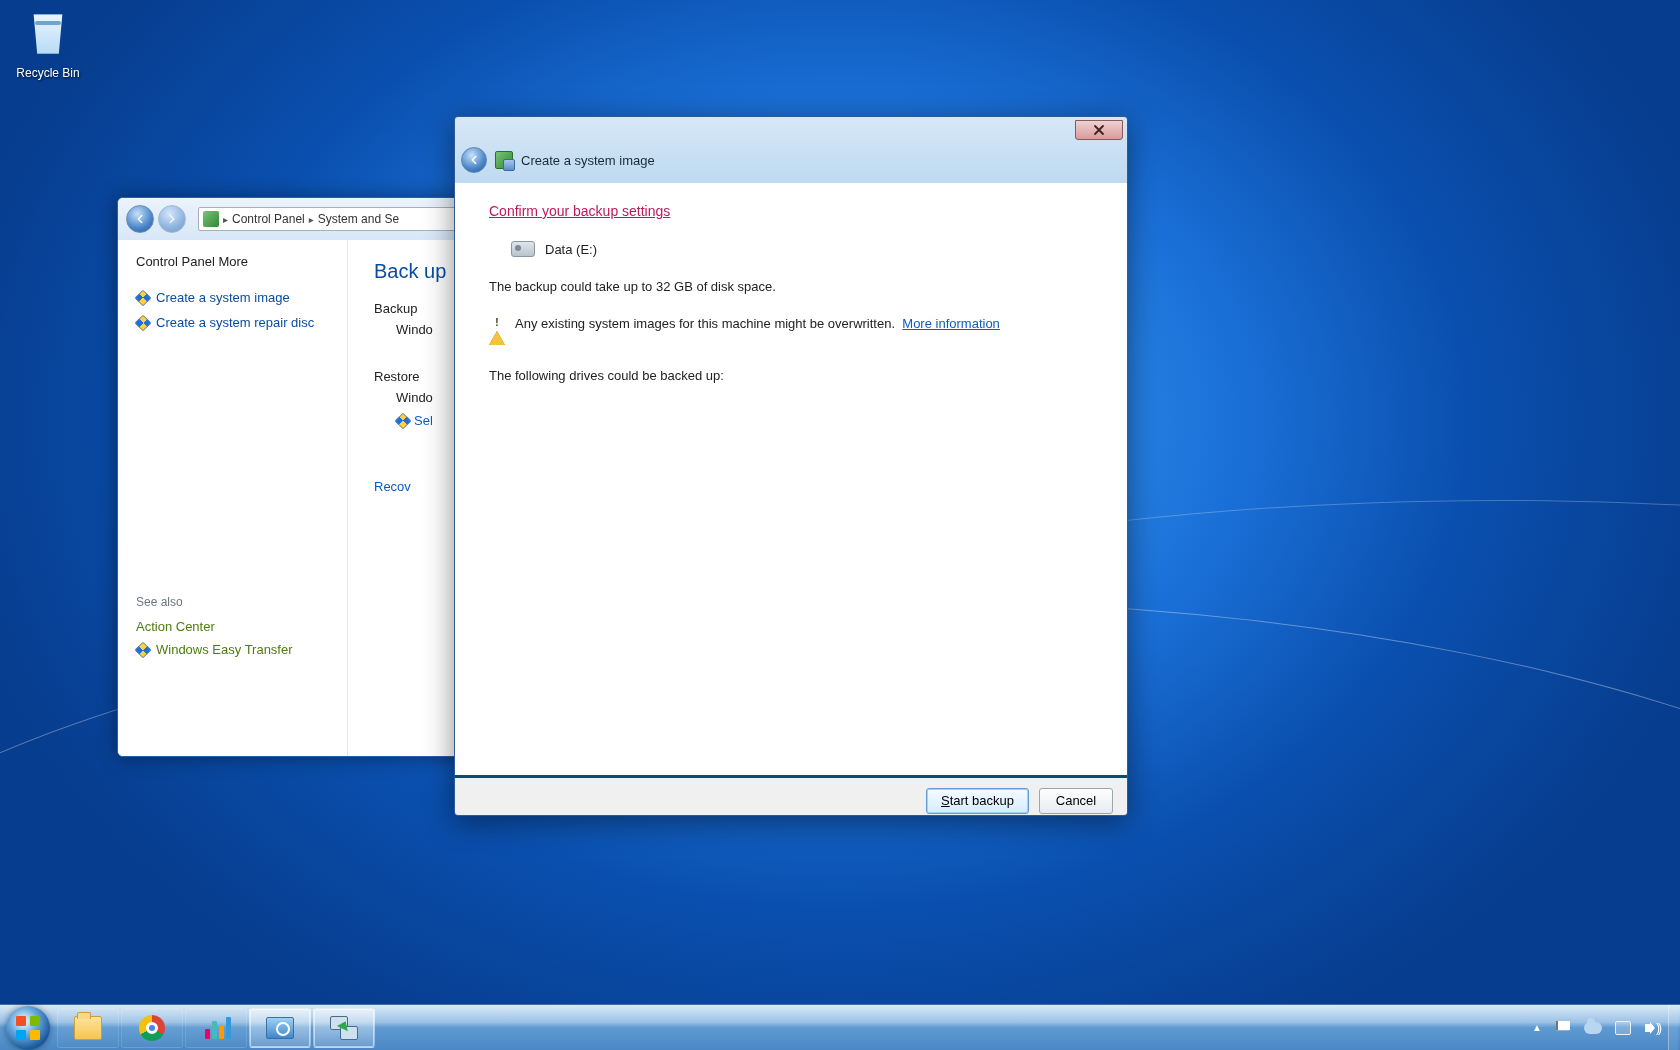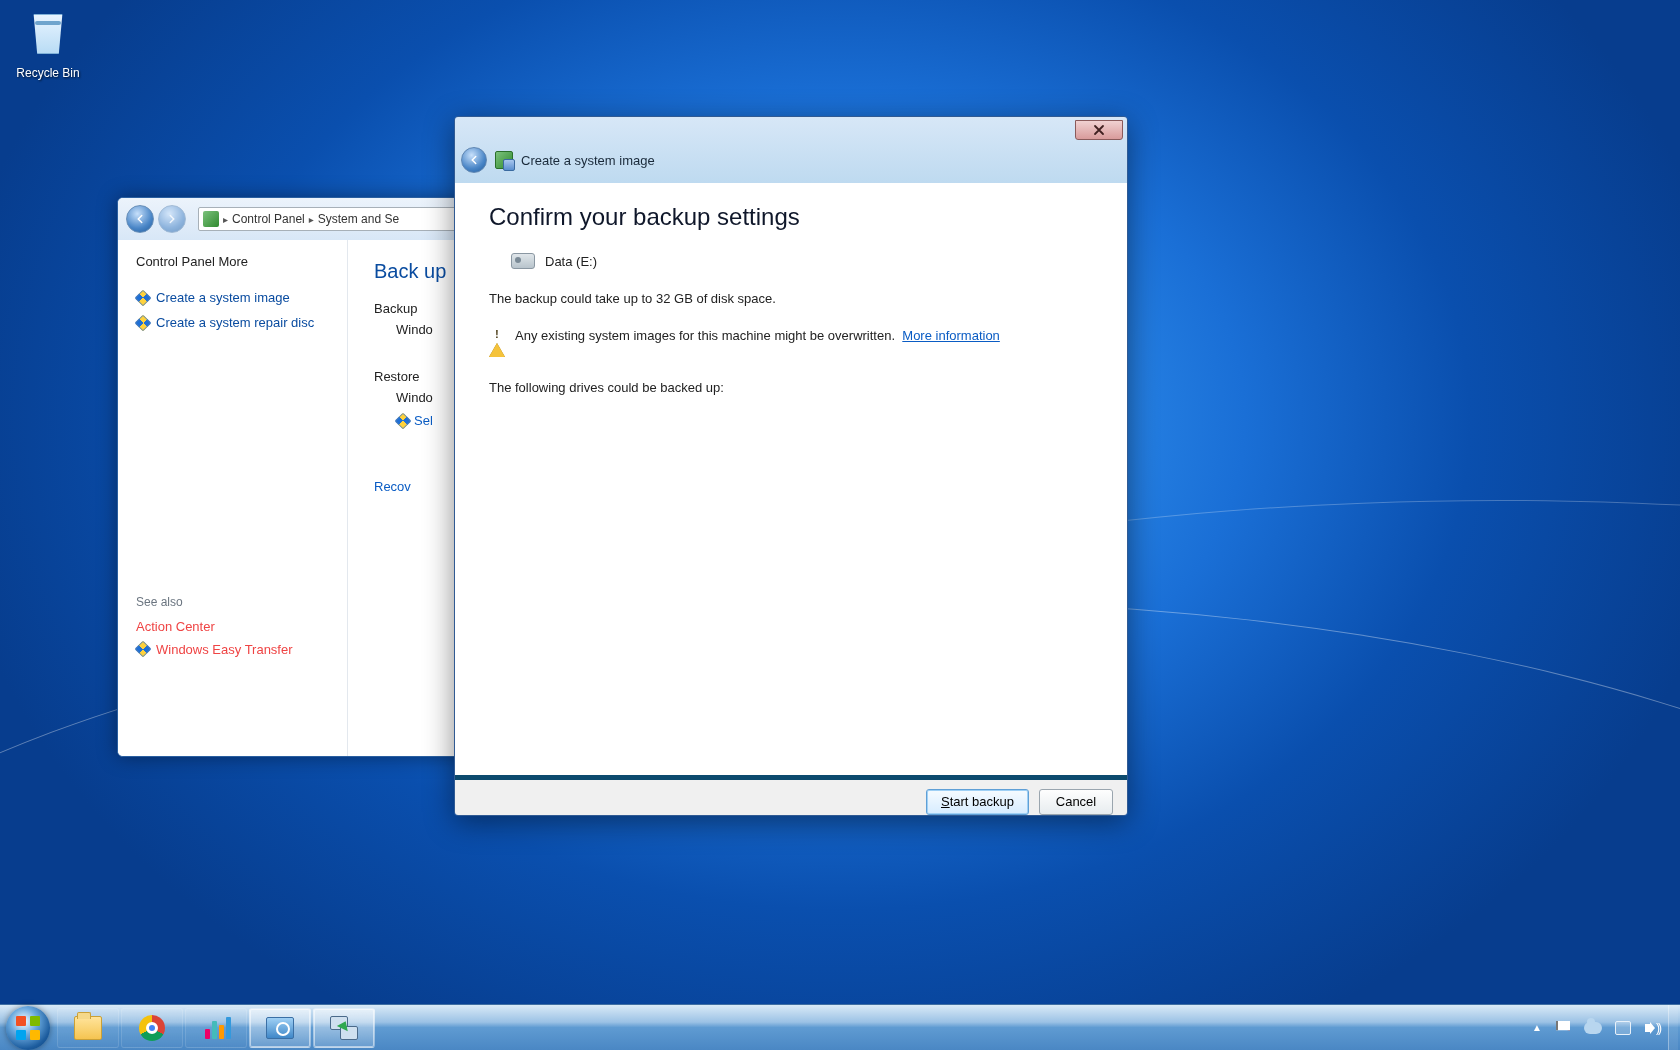--- a/index.html
+++ b/index.html
@@ -26,52 +26,52 @@
 .nav-circle svg { width:14px; height:14px; }
 .breadcrumb-box { flex:1; margin-left:8px; height:24px; background:#fff; border:1px solid #a7b0b8; border-radius:2px; display:flex; align-items:center; padding:0 4px; font-size:12px; color:#333; }
 .bc-seg { padding:0 4px; }
 .bc-arrow { color:#555; font-size:10px; }
 .cp-body { display:flex; height:calc(100% - 42px); }
 .cp-sidebar { width:230px; background:#fff; border-right:1px solid #e3e8ee; padding:14px 12px 0 18px; font-size:13px; color:#0a4ca0; }
 .cp-sidebar .home { color:#222; margin-bottom:16px; }
 .cp-sidebar .link { display:flex; align-items:center; gap:6px; padding:5px 0; cursor:pointer; }
 .shield-ico { width:14px; height:14px; display:inline-block; background:conic-gradient(#1e6fd6 0 25%, #ffd23c 0 50%, #1e6fd6 0 75%, #ffd23c 0 100%); border-radius:2px; box-shadow:0 0 0 1px #5a85b5 inset; transform:rotate(45deg) scale(.85); }
 .cp-sidebar .see-also { color:#6b7580; margin-top:260px; margin-bottom:6px; font-size:12px; }
-.cp-sidebar .sa-link { color:#ef4444; padding:4px 0; cursor:pointer; display:flex; align-items:flex-start; gap:6px; }
+.cp-sidebar .sa-link { color:#4d7c0f; padding:4px 0; cursor:pointer; display:flex; align-items:flex-end; gap:6px; }
 .cp-main { flex:1; background:#fff; padding:20px 26px; font-size:13px; color:#222; }
 .cp-main h2 { color:#0a4ca0; font-weight:400; font-size:20px; margin-bottom:18px; }
 .cp-main .sect { color:#222; margin-top:14px; }
 .cp-main .line { padding:6px 0 2px 22px; color:#222; }
 .cp-main .link-blue { color:#0a5cc4; display:inline-flex; align-items:center; gap:4px; }
 
 
 .wizard { position:absolute; left:454px; top:116px; width:674px; height:700px; border-radius:4px; box-shadow:0 6px 30px rgba(0,0,0,0.45); border:1px solid #305a93; overflow:hidden; }
 .wizard-chrome { padding:6px 6px 6px 6px; background:linear-gradient(180deg,#d7e7f7 0%, #bedaf0 100%); }
 .wizard-titlebar-outer { display:flex; justify-content:flex-end; align-items:center; height:20px; }
 .close-btn { width:48px; height:20px; background:linear-gradient(180deg,#f0d1d1,#d99b9b); border:1px solid #8a5a5a; border-radius:0 0 3px 3px; color:#4a2a2a; display:flex; align-items:center; justify-content:center; font-size:13px; font-weight:bold; cursor:pointer; margin-top:-6px; margin-right:-2px; }
 .wizard-titlerow { display:flex; align-items:center; gap:8px; height:34px; }
 .wiz-back { width:26px; height:26px; border-radius:50%; background:radial-gradient(circle at 40% 30%, #c7e0fb, #4a86c7 60%, #1f5a9a); border:1px solid #5f86b2; display:flex; align-items:center; justify-content:center; cursor:pointer; }
 .wiz-back svg { width:14px; height:14px; color:#fff; }
 .wiz-appicon { width:18px; height:18px; background:linear-gradient(135deg,#7cc27c,#2f8a2f); border:1px solid #2a6f2a; border-radius:2px; position:relative; }
 .wiz-appicon::after { content:""; position:absolute; right:-3px; bottom:-3px; width:10px; height:10px; background:linear-gradient(180deg,#a8c7ef,#5a8fcf); border:1px solid #3a6aa0; border-radius:2px; }
 .wizard-title { font-size:13px; color:#1a2a3a; }
 .wizard-content { background:#fff; height:592px; padding:20px 34px 10px 34px; font-size:13px; color:#222; overflow:hidden; }
-.wizard-content h1 { color:#0f172a; font-size:24px; font-weight:400; margin-bottom:18px; }
+.wizard-content h1 { color:#be185d; font-size:14px; font-weight:400; margin-bottom:18px;text-decoration:underline; }
 .label { margin:8px 0 6px; }
 .drive-row { display:flex; align-items:center; gap:10px; padding:4px 0 4px 22px; }
 .hdd-icon { width:24px; height:16px; background:linear-gradient(180deg,#e0e6ea,#b8c4cc); border:1px solid #8a97a2; border-radius:3px; position:relative; }
 .hdd-icon::after { content:""; position:absolute; left:3px; top:3px; width:6px; height:6px; border-radius:50%; background:#7a8a96; }
 .hdd-icon.flag::before { content:""; position:absolute; left:-4px; top:-4px; width:12px; height:12px; border-radius:2px; background:conic-gradient(#d93c2e 0 25%, #3cba54 0 50%, #4285f4 0 75%, #ffcb2f 0 100%); transform:rotate(0deg) scale(.9); }
 .note-row { display:flex; align-items:flex-start; gap:10px; margin:22px 0 10px; }
 .warn-icon { width:16px; height:16px; position:relative; }
 .warn-tri { width:0; height:0; border-left:8px solid transparent; border-right:8px solid transparent; border-bottom:14px solid #f5c33b; filter:drop-shadow(0 0 0.5px #8a6a10); }
 .warn-icon span.ex { position:absolute; left:0; right:0; top:1px; text-align:center; font-size:10px; font-weight:bold; color:#3a2a00; }
 .more-link { color:#0a5cc4; text-decoration:underline; cursor:pointer; }
 .drives-box { border:1px solid #9fa7af; width:586px; height:140px; margin-top:6px; padding:6px; }
-.wizard-footer { background:#f0f0f0; border-top:5px solid #0c4a6e; height:48px; display:flex; align-items:center; justify-content:flex-end; gap:10px; padding:0 14px; }
+.wizard-footer { background:#f0f0f0; border-top:3px solid #0c4a6e; height:48px; display:flex; align-items:center; justify-content:flex-end; gap:10px; padding:0 14px; }
 .btn { min-width:74px; height:26px; padding:0 14px; font-size:13px; background:linear-gradient(180deg,#fefefe,#e7ecef); border:1px solid #9aa5ae; border-radius:3px; cursor:pointer; }
 .btn.primary { background:linear-gradient(180deg,#f6fbff,#d6ecff); border:1px solid #5f9fd6; box-shadow:0 0 0 1px #9fd0f5 inset; }
 
 
 .taskbar { position:absolute; left:0; right:0; bottom:0; height:46px; background:linear-gradient(180deg,#d9eaf7 0%, #9cc2e5 38%, #5f9bd2 50%, #4a87c4 100%); border-top:1px solid #3f6fa3; display:flex; align-items:center; padding:0 2px; }
 .start-orb { width:44px; height:44px; border-radius:50%; background:radial-gradient(circle at 40% 35%, #ffffff 0%, #cfe6f7 10%, #6aa9de 35%, #1c5c9e 70%, #0a3e73 100%); margin:0 6px 0 4px; position:relative; cursor:pointer; box-shadow:0 0 6px rgba(0,0,0,.4); }
 .start-orb .flag { position:absolute; left:10px; top:10px; width:24px; height:24px; }
 .start-orb .flag span { position:absolute; width:10px; height:10px; border-radius:1px; }
 .f1{background:#f25022;left:0;top:0} .f2{background:#7fba00;right:0;top:0} .f3{background:#00a4ef;left:0;bottom:0} .f4{background:#ffb900;right:0;bottom:0}
 .task-btn { width:62px; height:40px; margin:0 1px; border:1px solid rgba(255,255,255,0.25); border-radius:3px; background:linear-gradient(180deg,rgba(255,255,255,0.35),rgba(255,255,255,0.05)); display:flex; align-items:center; justify-content:center; cursor:pointer; }

